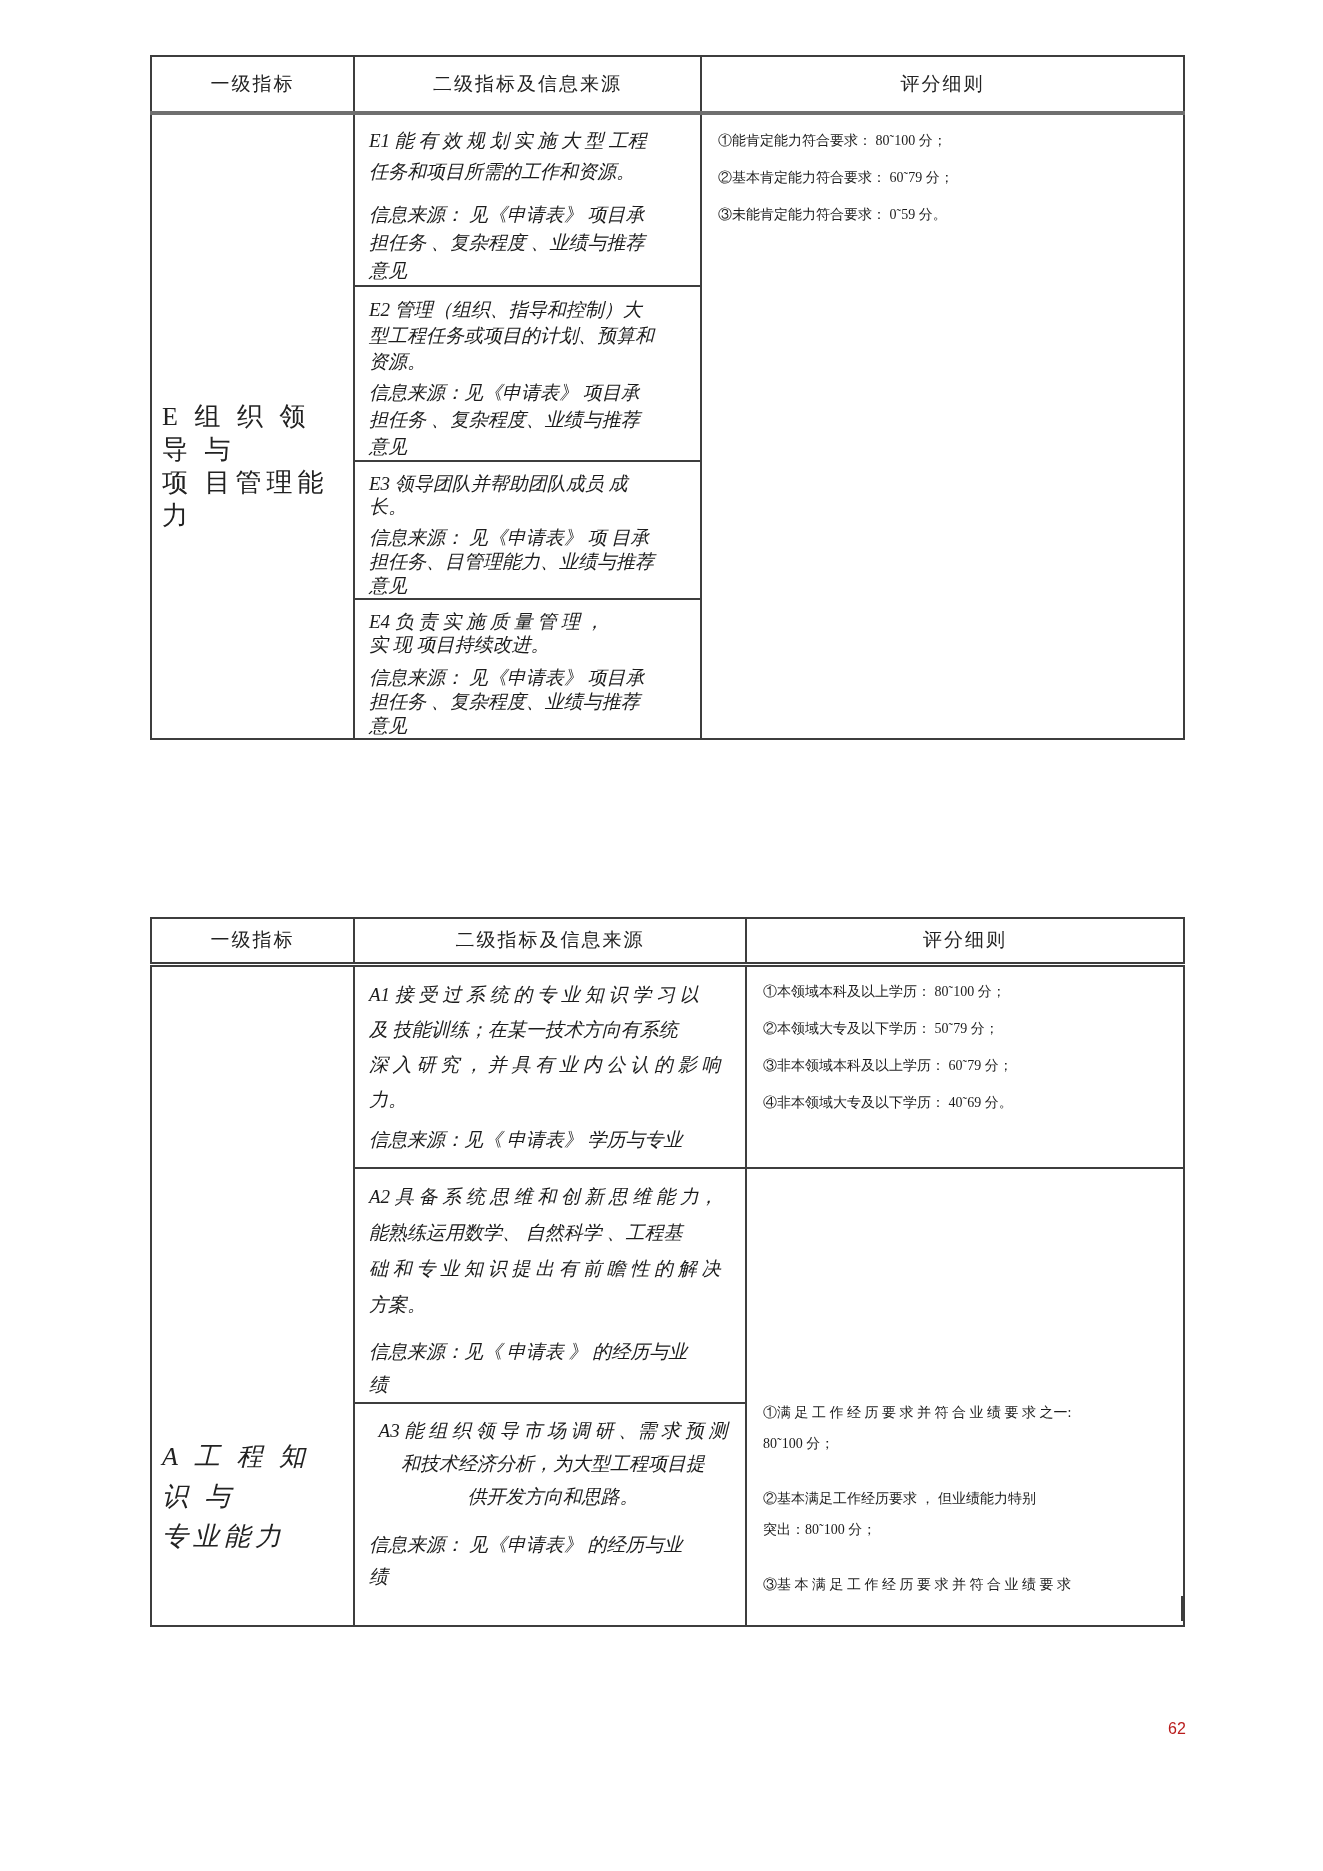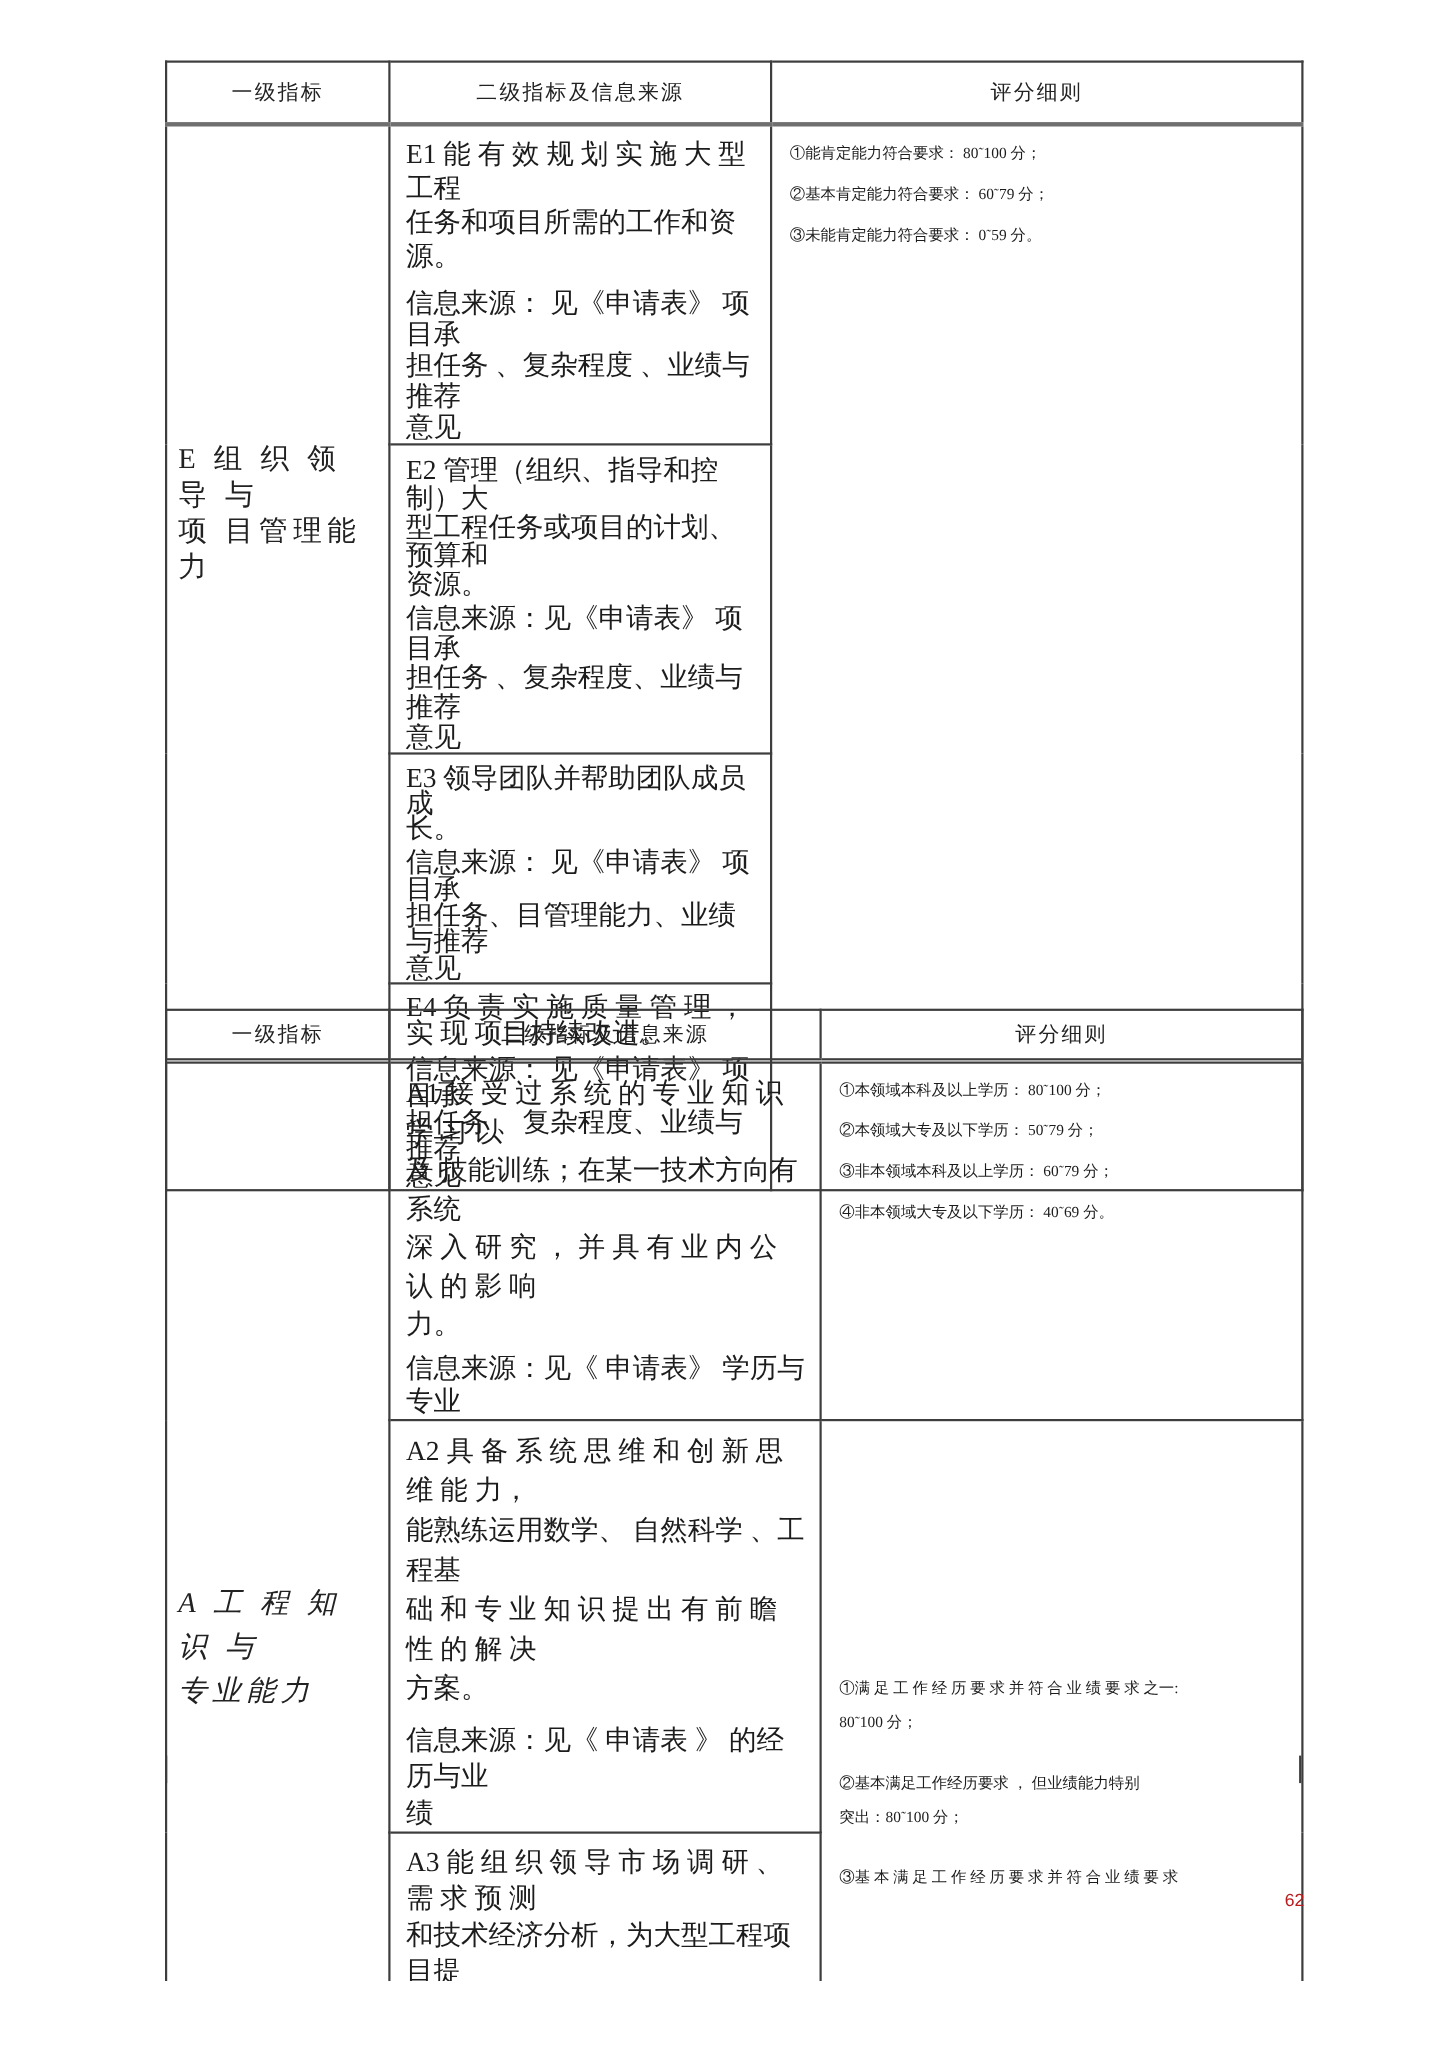--- a/index.html
+++ b/index.html
@@ -16,32 +16,32 @@
   .t1 { top:55px; }
   .t2 { top:917px; }
   .doc th, .doc td { border:2px solid #3d3d3d; vertical-align:top; }
   .doc th {
     font-weight:normal; font-size:19px; text-align:center; vertical-align:middle;
     letter-spacing:2px; color:#222;
   }
   .t1 thead th { height:57px; border-bottom:4px solid #6f6f6f; }
   .t2 thead th { height:46px; border-bottom:5px double #3d3d3d; }
 
-  .c2 { padding:10px 8px 0 14px; font-size:25px; }
+  .c2 { padding:10px 8px 0 14px; font-size:19px;font-style:italic; }
   .desc, .src { white-space:pre-line; }
 
   
   .re1 { height:168px; } .re1 .desc{line-height:31px;} .re1 .src{line-height:28px; margin-top:14px;}
   .re2 { height:167px; } .re2 .desc{line-height:26px;} .re2 .src{line-height:27px; margin-top:4px;}
   .re3 { height:123px; } .re3 .desc{line-height:23px;} .re3 .src{line-height:24px; margin-top:8px;}
   .re4 { height:125px; } .re4 .desc{line-height:23px;} .re4 .src{line-height:24px; margin-top:10px;}
 
   .ra1 { height:204px; } .ra1 .desc{line-height:35px;} .ra1 .src{line-height:30px; margin-top:8px;}
   .ra2 { height:231px; } .ra2 .desc{line-height:36px;} .ra2 .src{line-height:33px; margin-top:12px;}
-  .ra3 { height:222px; } .ra3 .desc{line-height:33px;} .ra3 .src{line-height:32px; margin-top:16px;}
+  .ra3 { height:222px; } .ra3 .desc{line-height:33px;text-align:center;} .ra3 .src{line-height:32px; margin-top:16px;}
 
   .cat {
     padding:0 4px 0 10px; font-size:26px; letter-spacing:5px;
     white-space:pre-line; color:#222;
   }
   .cat-e { padding-top:252px; line-height:33px; }
   .cat-a { padding-top:430px; line-height:40px;font-style:italic; }
 
   .score { font-size:14px; padding-left:16px; padding-right:4px; }
   .score-mid { vertical-align:middle; }

